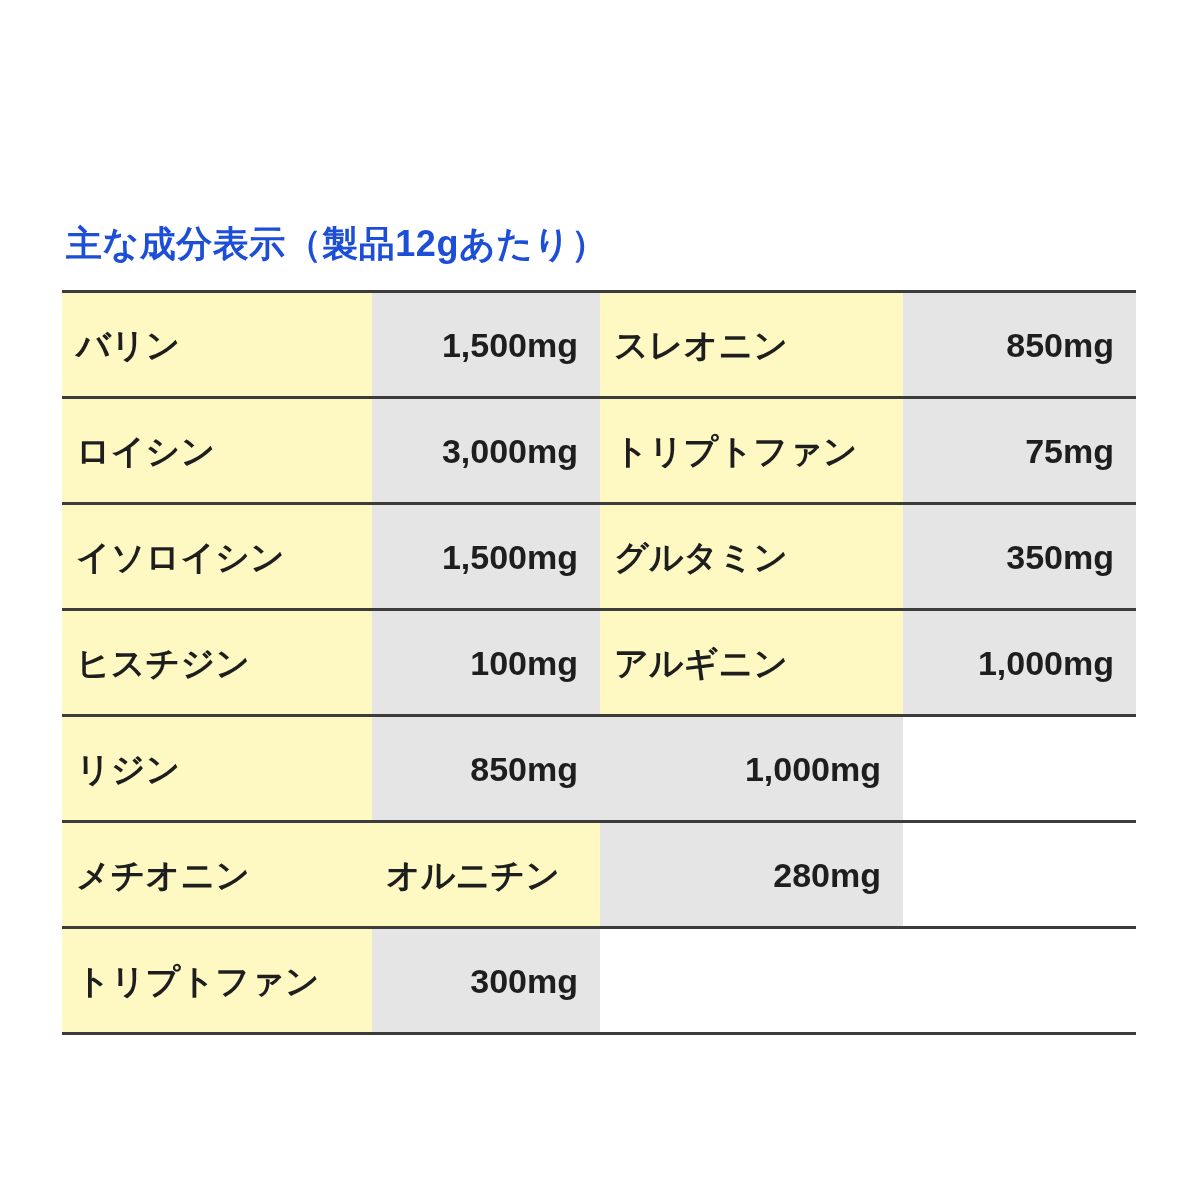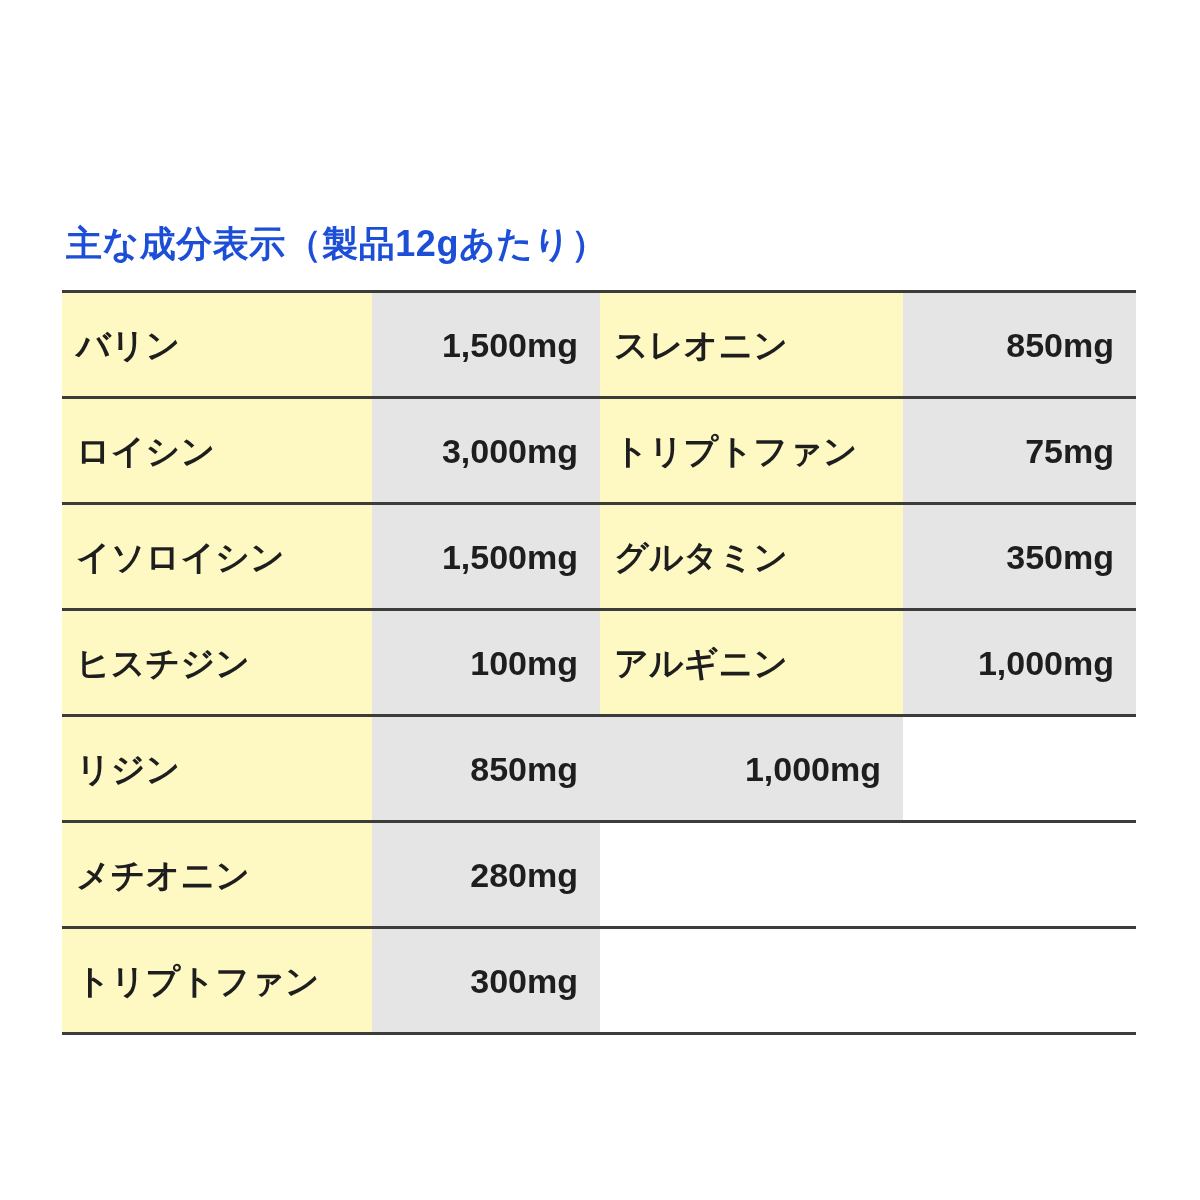--- a/index.html
+++ b/index.html
@@ -96,20 +96,21 @@
   </div>
 
   <div class="table-row">
     <div class="cell name-cell">リジン</div>
     <div class="cell value-cell">850mg</div>
     <div class="cell value-cell">1,000mg</div>
   </div>
 
   <div class="table-row">
     <div class="cell name-cell">メチオニン</div>
+    <div class="cell name-cell">オルニチン</div>
     <div class="cell value-cell">280mg</div>
   </div>
 
   <div class="table-row">
     <div class="cell name-cell">トリプトファン</div>
     <div class="cell value-cell">300mg</div>
   </div>
 
 </div>
 

